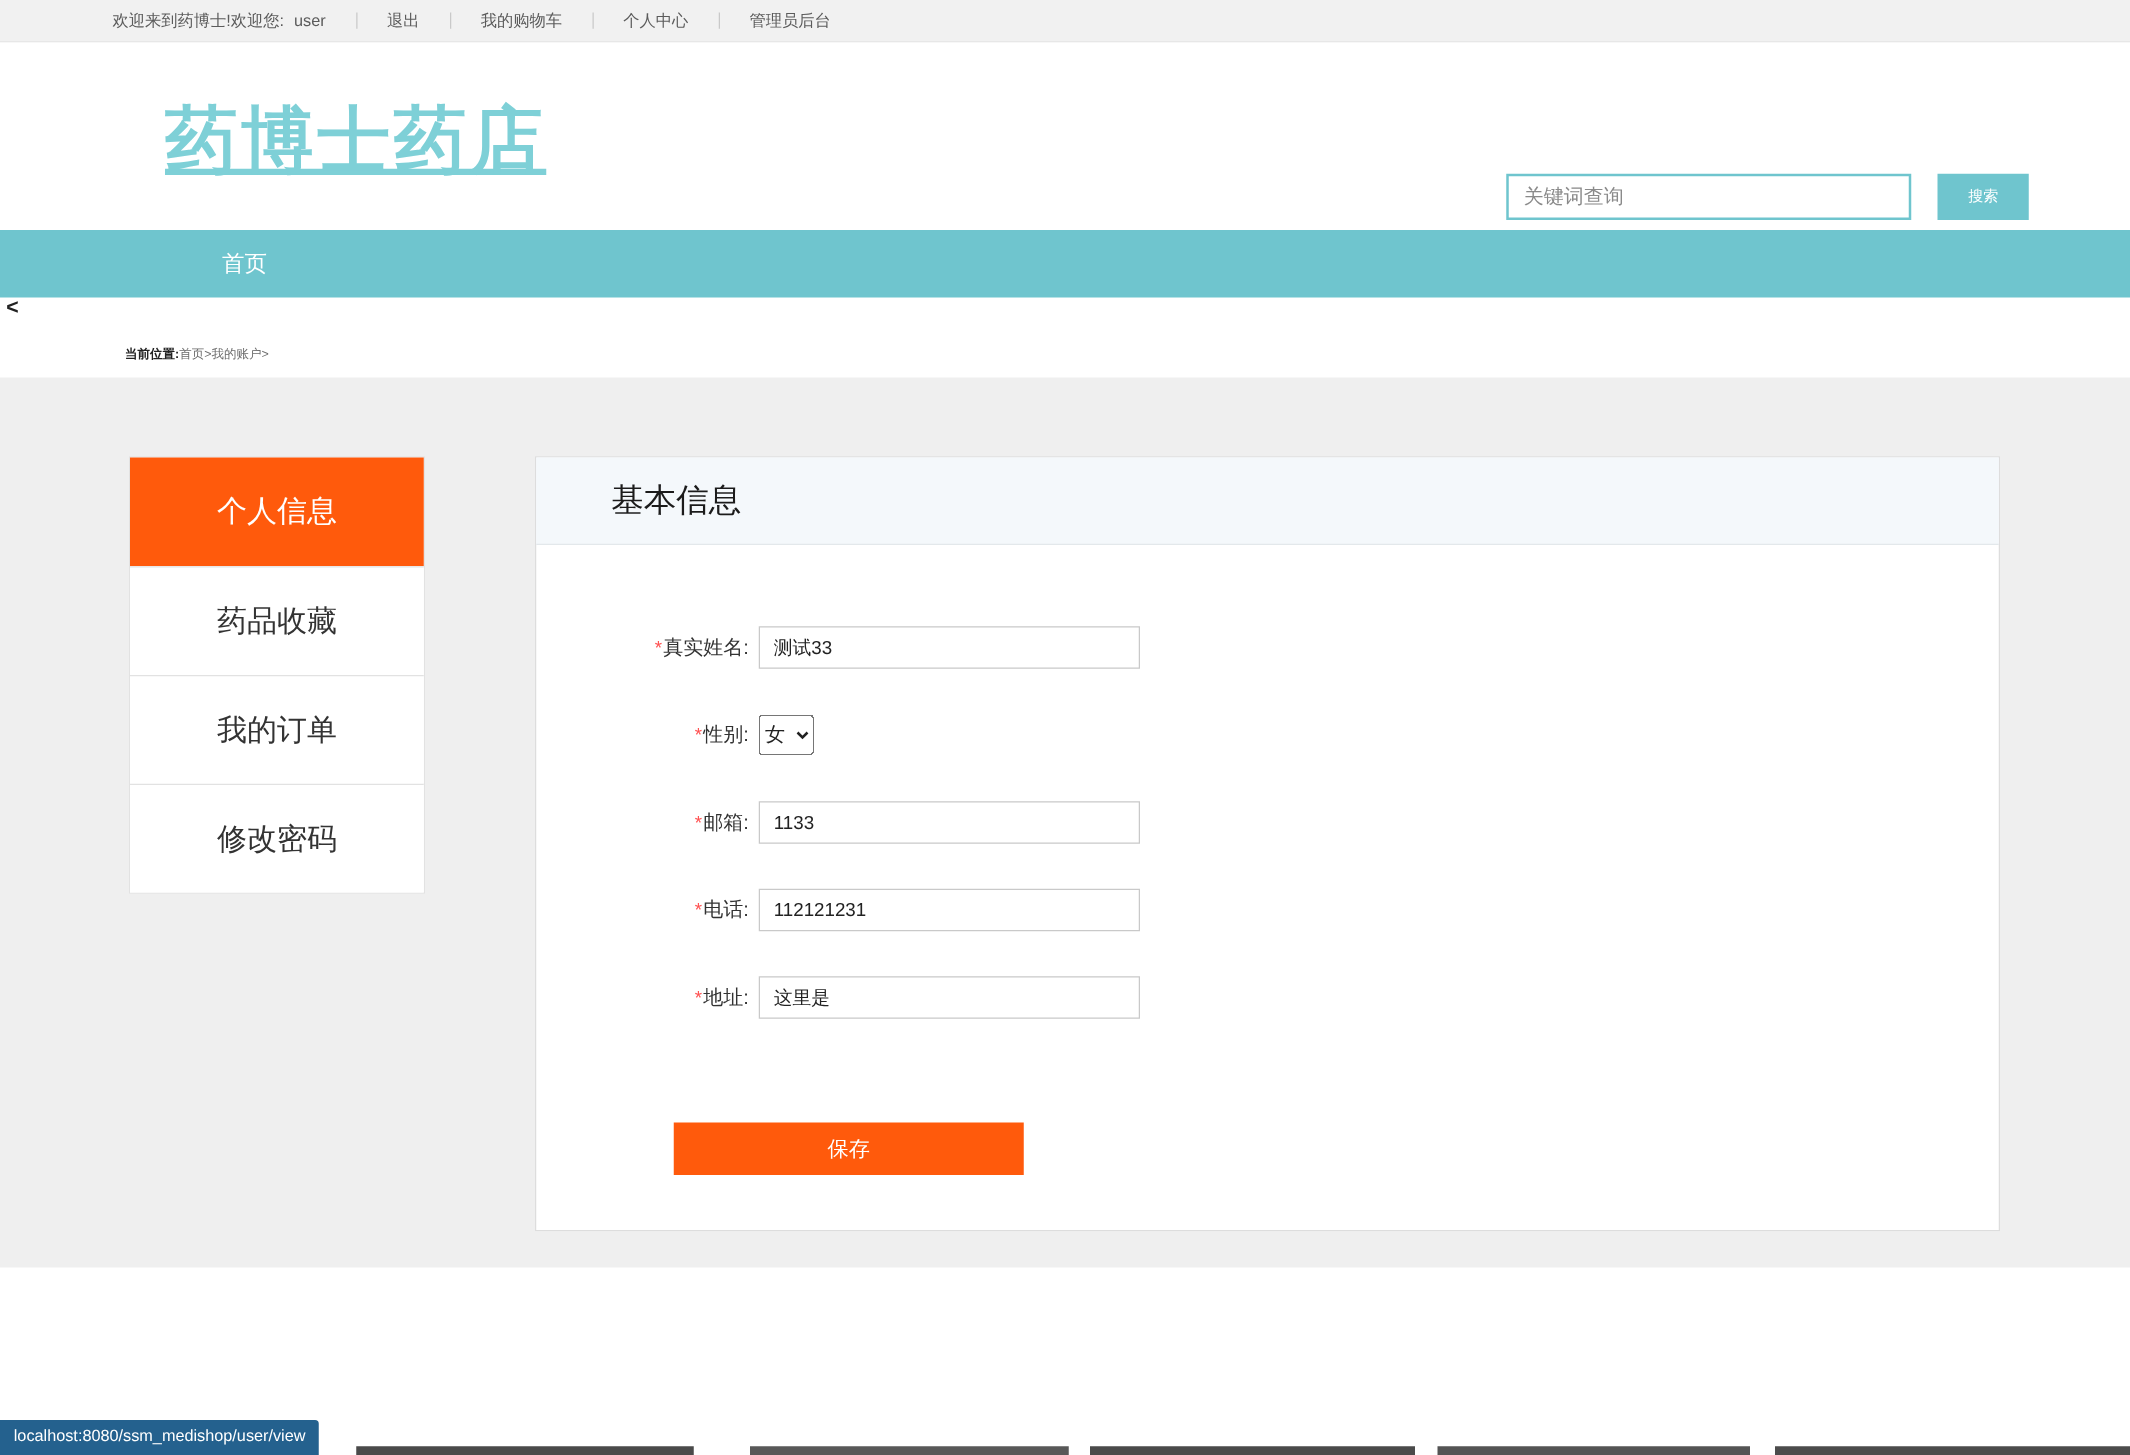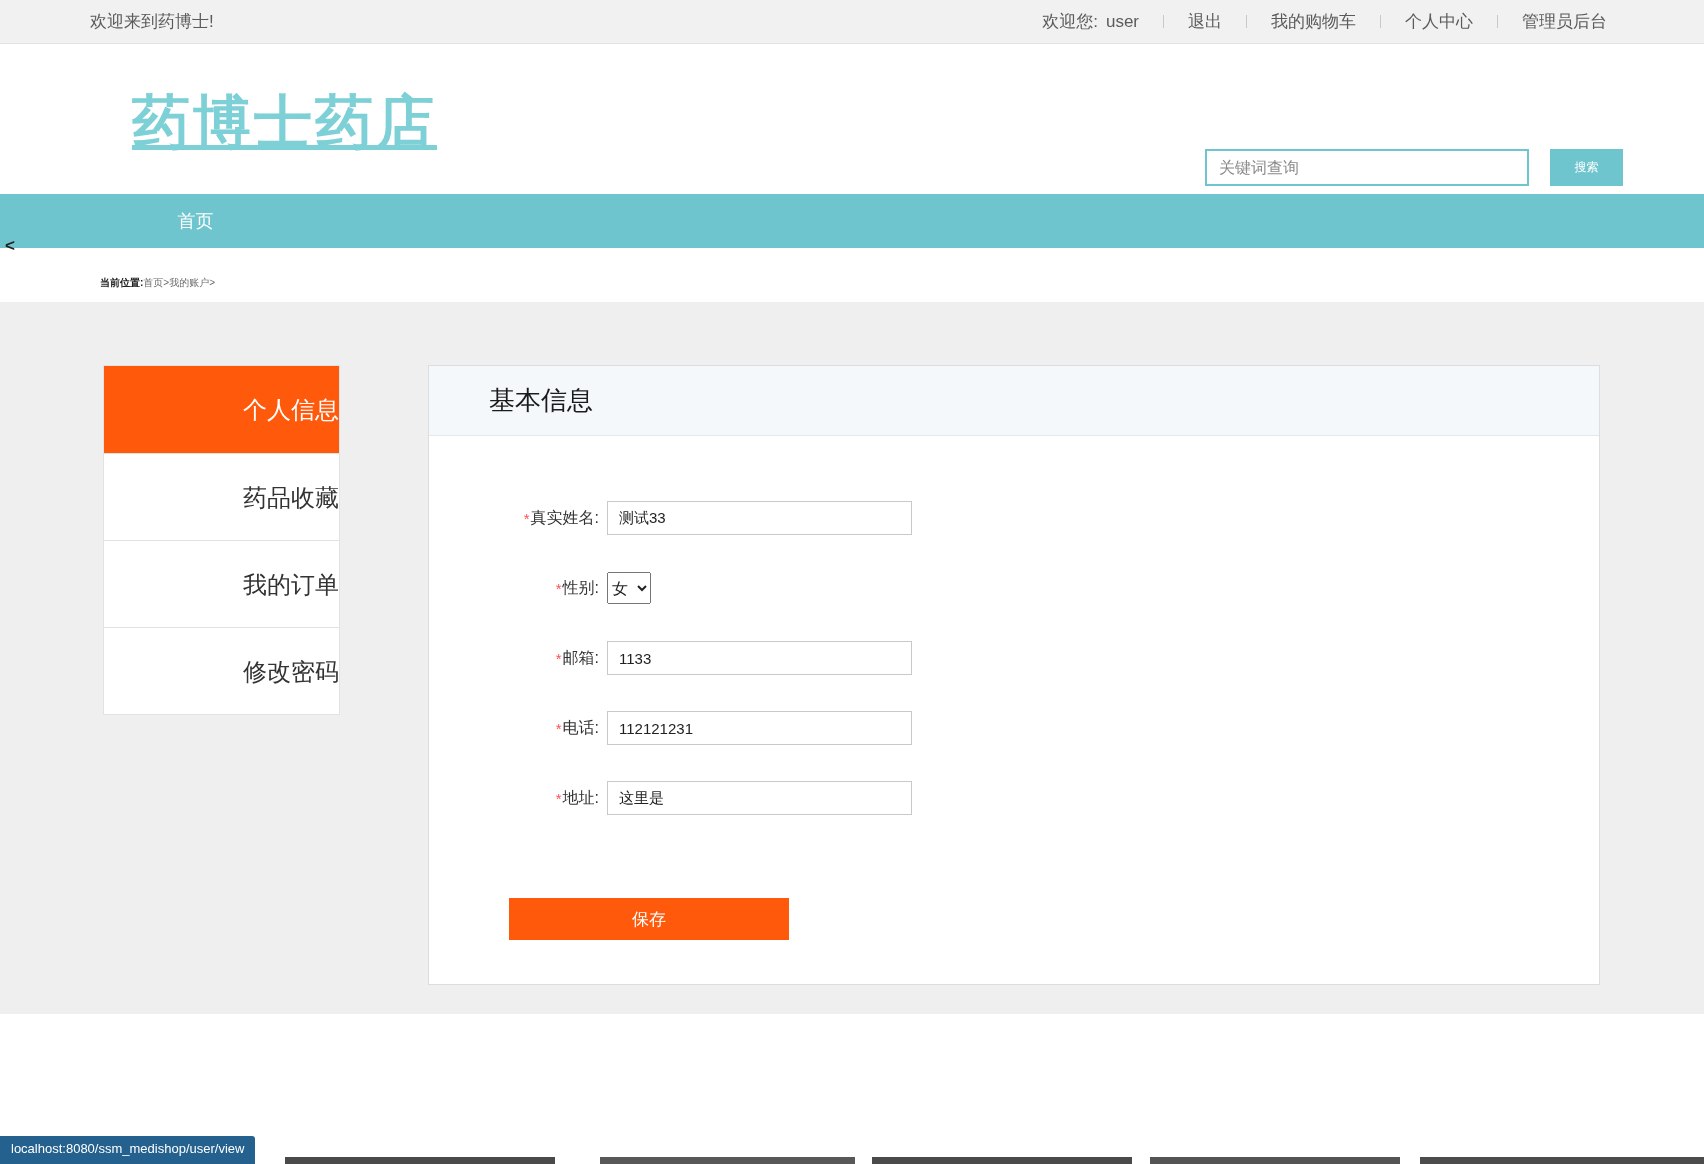--- a/index.html
+++ b/index.html
@@ -3,23 +3,23 @@
 <meta charset="utf-8">
 <style>
   * { box-sizing: border-box; margin: 0; padding: 0; }
   html,body { width:1704px; height:1164px; }
   body {
     font-family: "Liberation Sans", sans-serif;
     background:#fff; position:relative; overflow:hidden; color:#333;
   }
   
   .topbar {
-    height:44px; background:#f1f1f1; border-bottom:1px solid #e3e3e3;
-    display:flex; align-items:center; justify-content:space-between;
-    padding:0 97px 0 90px; font-size:17px; color:#5b5b5b;
+    height:34px; background:#f1f1f1; border-bottom:1px solid #e3e3e3;
+    display:flex; align-items:center; 
+    padding:0 97px 0 90px; font-size:13px; color:#5b5b5b;
   }
   .topbar-right { display:flex; align-items:center; }
   .topbar-right .uname { margin-left:8px; }
   .tb-sep { width:1px; height:13px; background:#c9c9c9; margin:0 24px; }
   .tb-link { color:#5b5b5b; cursor:pointer; }
   
   .header { height:150px; background:#fff; position:relative; }
   .logo {
     position:absolute; left:132px; top:40px;
     font-size:58px; font-weight:bold; letter-spacing:3px;
@@ -44,21 +44,21 @@
   .breadcrumb { position:absolute; left:100px; top:276px; font-size:10px; color:#6b6b6b; }
   .breadcrumb .prefix { font-weight:bold; color:#222; }
   .breadcrumb .crumb { cursor:pointer; }
   
   .content-bg { position:absolute; left:0; top:302px; width:1704px; height:712px; background:var(--content_gray,#EFEFEF); }
   .sidebar {
     position:absolute; left:103px; top:365px; width:237px; background:#fff;
     border:1px solid #e2e2e2;
   }
   .side-item {
-    height:87px; line-height:87px; text-align:right; font-size:24px; color:#333;
+    height:87px; line-height:87px; text-align:center; font-size:24px; color:#333;
     border-top:1px solid #e2e2e2; cursor:pointer; background:#fff;
   }
   .side-item:first-child { border-top:none; }
   .side-item.active { background:var(--orange,#FF5A0C); color:#fff; border-top:none; }
   .panel {
     position:absolute; left:428px; top:365px; width:1172px; height:620px;
     background:#fff; border:1px solid #ddd;
   }
   .panel-header {
     height:70px; background:#f4f8fb; border-bottom:1px solid #e3e8eb;
@@ -71,21 +71,21 @@
     width:170px; text-align:right; font-size:16px; color:#333;
     display:flex; justify-content:flex-end; align-items:center;
   }
   .req { color:var(--required_red,#FF5050); margin-right:1px; font-size:15px; }
   .gap { width:8px; }
   .form-input {
     width:305px; height:34px; border:1px solid #c9c9c9; padding:0 11px;
     font-size:15px; color:#222; outline:none; font-family:"Liberation Sans",sans-serif;
   }
   .form-select { height:32px; font-size:16px; color:#222; min-width:44px; font-family:"Liberation Sans",sans-serif; }
-  .save-row { margin-top:82px; padding-left:80px; }
+  .save-row { margin-top:82px; padding-left:110px; }
   .save-btn {
     width:280px; height:42px; background:var(--orange,#FF5A0C); color:#fff;
     border:none; font-size:17px; cursor:pointer; font-family:"Liberation Sans",sans-serif;
   }
   
   .status-tooltip {
     position:absolute; left:0; top:1136px; height:42px; line-height:26px;
     background:var(--status_blue,#24618E); color:#fff; font-size:13px;
     padding:0 11px; border-top-right-radius:3px; white-space:nowrap;
   }

